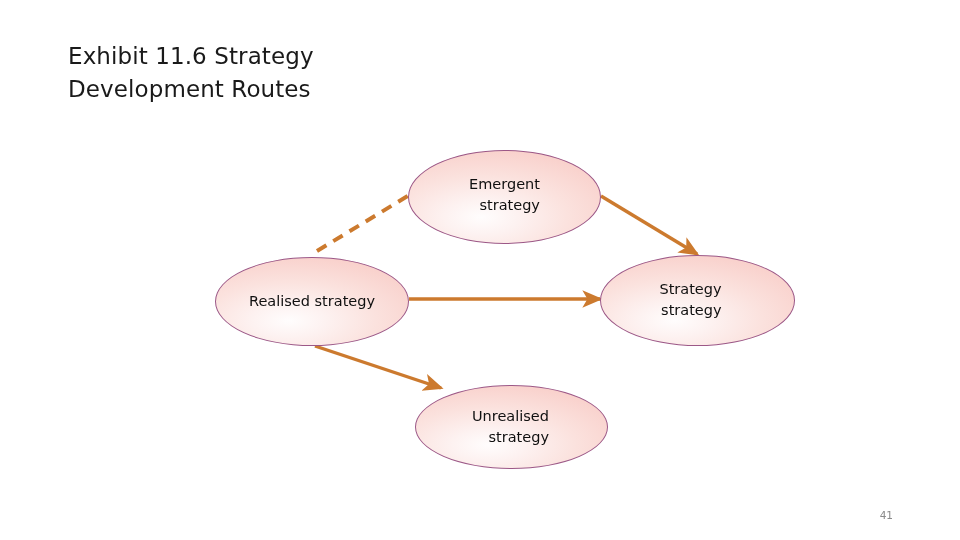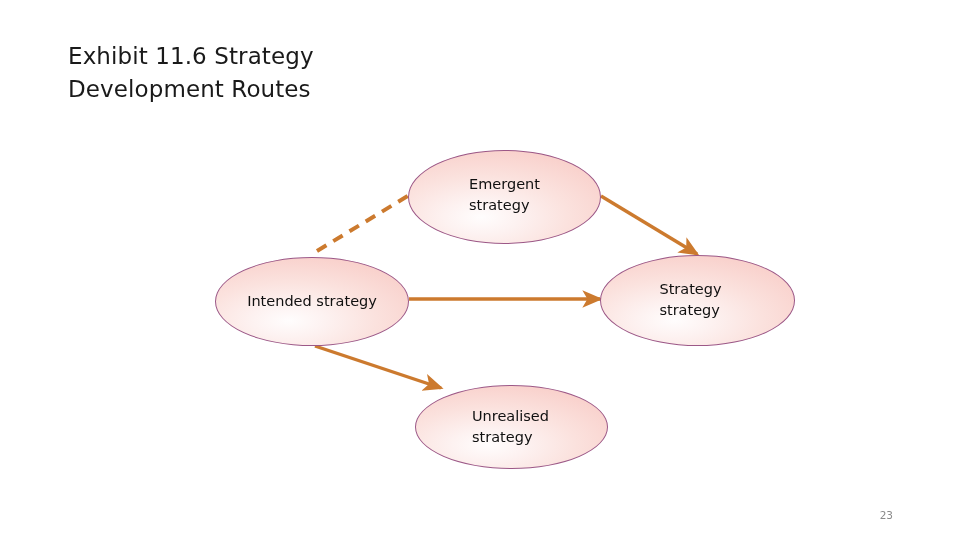--- a/index.html
+++ b/index.html
@@ -37,21 +37,21 @@
     left: 0;
     top: 0;
     width: 960px;
     height: 540px;
   }
   .node {
     position: absolute;
     display: flex;
     align-items: center;
     justify-content: center;
-    text-align: left;
+    text-align: right;
     border-radius: 50%;
     box-sizing: border-box;
     border: 1px solid #9c5887;
     background: radial-gradient(ellipse 118% 118% at 38% 72%,
                 #fffdfd 0%,
                 #fdf2f1 16%,
                 #fbe2de 38%,
                 #f9d2cd 62%,
                 #f6c4bf 84%,
                 #f3bcb6 100%);
@@ -123,28 +123,28 @@
 
     <line x1="315" y1="346" x2="441" y2="388" stroke="#cc7a2e" stroke-width="3.4" marker-end="url(#arrow-head)"></line>
   </svg>
 
   <div class="node" id="node-emergent">
     <span class="node-label">Emergent
 strategy</span>
   </div>
 
   <div class="node" id="node-intended">
-    <span class="node-label">Intended strategy</span>
+    <span class="node-label">Realised strategy</span>
   </div>
 
   <div class="node" id="node-realised">
     <span class="node-label">Strategy
 strategy</span>
   </div>
 
   <div class="node" id="node-unrealised">
     <span class="node-label">Unrealised
 strategy</span>
   </div>
 
-  <div id="page-number">23</div>
+  <div id="page-number">41</div>
 
 </div>
 
 </body></html>

